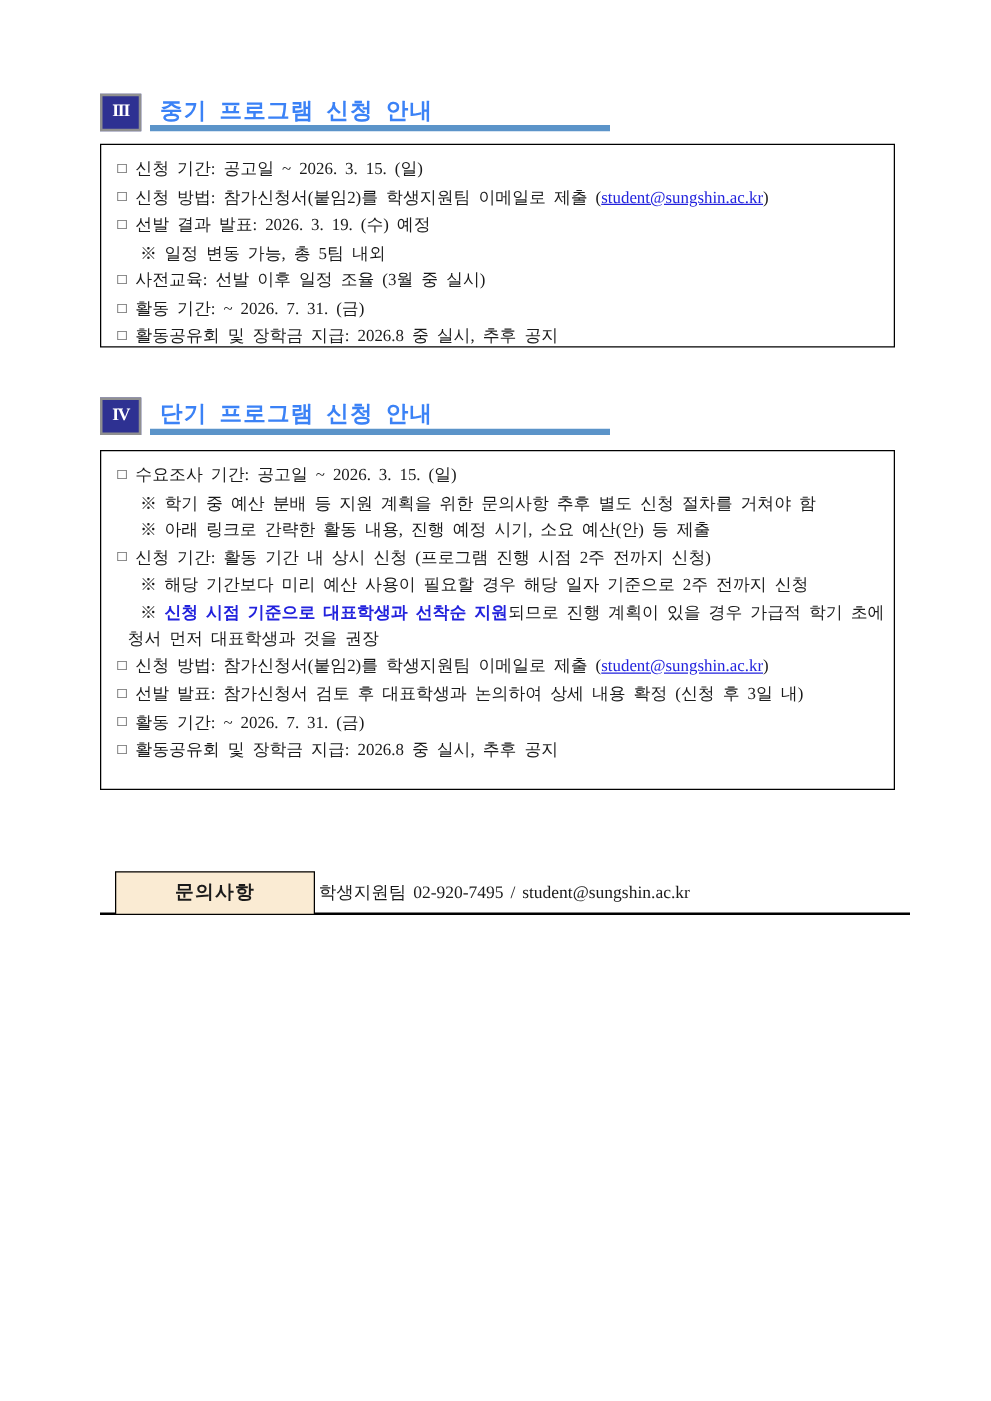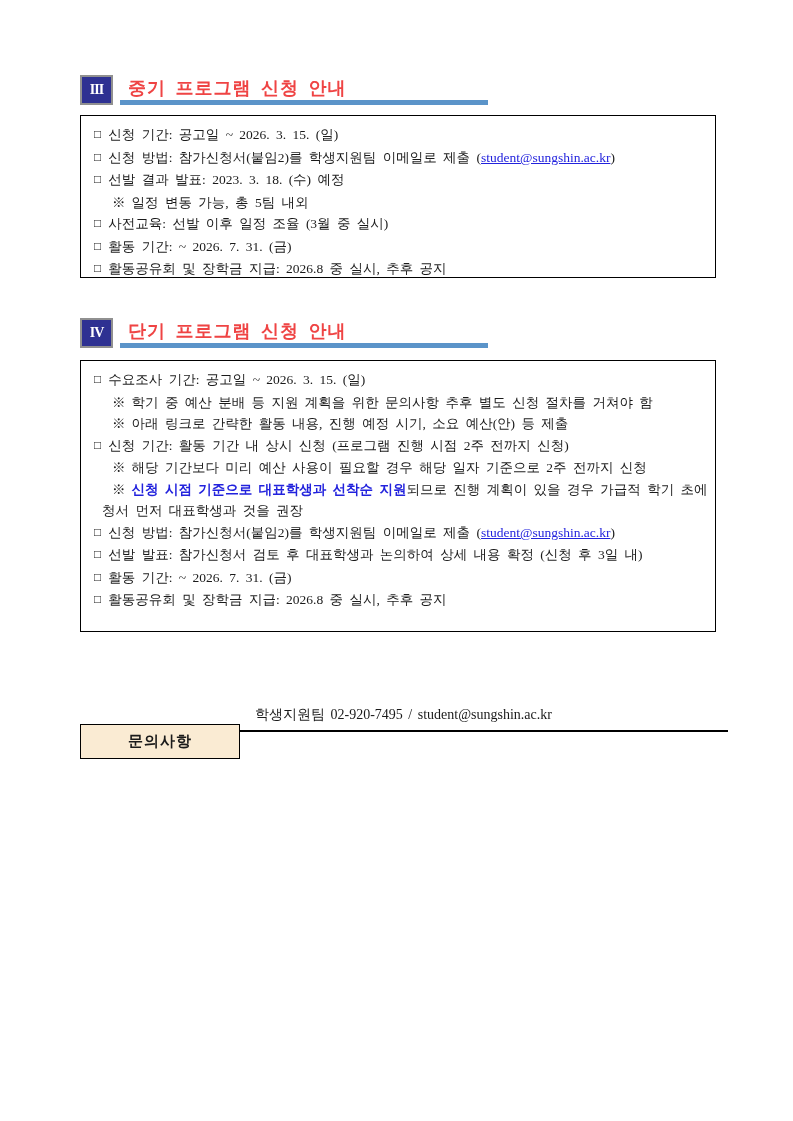--- a/index.html
+++ b/index.html
@@ -43,21 +43,21 @@
     text-align:center;
     line-height:26px;
   }
   .sec-title{
     position:absolute;left:48px;top:1px;
     font-size:18px;
     font-weight:bold;
     letter-spacing:1px;
     word-spacing:4px;
     white-space:nowrap;
-    color:#ef4444;
+    color:#3b82f6;
   }
   .title-underline{
     position:absolute;left:40px;top:25px;
     width:368px;height:5px;
     background:var(--title-underline);
   }
   
   .info-box{
     position:absolute;left:80px;width:636px;
     border:1.5px solid var(--box-border);
@@ -93,30 +93,29 @@
     color:var(--highlight);
     font-weight:bold;
   }
   
   .inquiry-row{
     position:absolute;left:80px;top:697px;
     width:648px;height:35px;
     border-bottom:2px solid #000000;
   }
   .inquiry-label{
-    position:absolute;left:0;top:0;
+    position:absolute;left:12px;top:0;
     width:160px;height:35px;
     background:var(--inquiry-bg);
     border:1.5px solid #000000;
     font-weight:bold;
     font-size:15px;
     text-align:center;
     line-height:32px;
     letter-spacing:1px;
-    margin-top:27px;
   }
   .inquiry-value{
     position:absolute;left:175px;top:0;
     height:35px;
     font-size:14px;
     line-height:35px;
     word-spacing:2px;
     white-space:nowrap;
   }
   
@@ -135,21 +134,21 @@
 
   <div class="sec-head sec3">
     <div class="numeral-badge">III</div>
     <div class="sec-title">중기 프로그램 신청 안내</div>
     <div class="title-underline"></div>
   </div>
 
   <div class="info-box" id="box1">
       <div class="line indent-0"><span class="bullet">□</span><span class="txt">신청 기간: 공고일 ~ 2026. 3. 15. (일)</span></div>
       <div class="line indent-0"><span class="bullet">□</span><span class="txt">신청 방법: 참가신청서(붙임2)를 학생지원팀 이메일로 제출 (</span><a href="#" class="doc-link">student@sungshin.ac.kr</a><span class="txt">)</span></div>
-      <div class="line indent-0"><span class="bullet">□</span><span class="txt">선발 결과 발표: 2023. 3. 18. (수) 예정</span></div>
+      <div class="line indent-0"><span class="bullet">□</span><span class="txt">선발 결과 발표: 2026. 3. 19. (수) 예정</span></div>
       <div class="line indent-1"><span class="bullet ref">※</span><span class="txt">일정 변동 가능, 총 5팀 내외</span></div>
       <div class="line indent-0"><span class="bullet">□</span><span class="txt">사전교육: 선발 이후 일정 조율 (3월 중 실시)</span></div>
       <div class="line indent-0"><span class="bullet">□</span><span class="txt">활동 기간: ~ 2026. 7. 31. (금)</span></div>
       <div class="line indent-0"><span class="bullet">□</span><span class="txt">활동공유회 및 장학금 지급: 2026.8 중 실시, 추후 공지</span></div>
     </div>
 
   <div class="sec-head sec4">
     <div class="numeral-badge">IV</div>
     <div class="sec-title">단기 프로그램 신청 안내</div>
     <div class="title-underline"></div>

